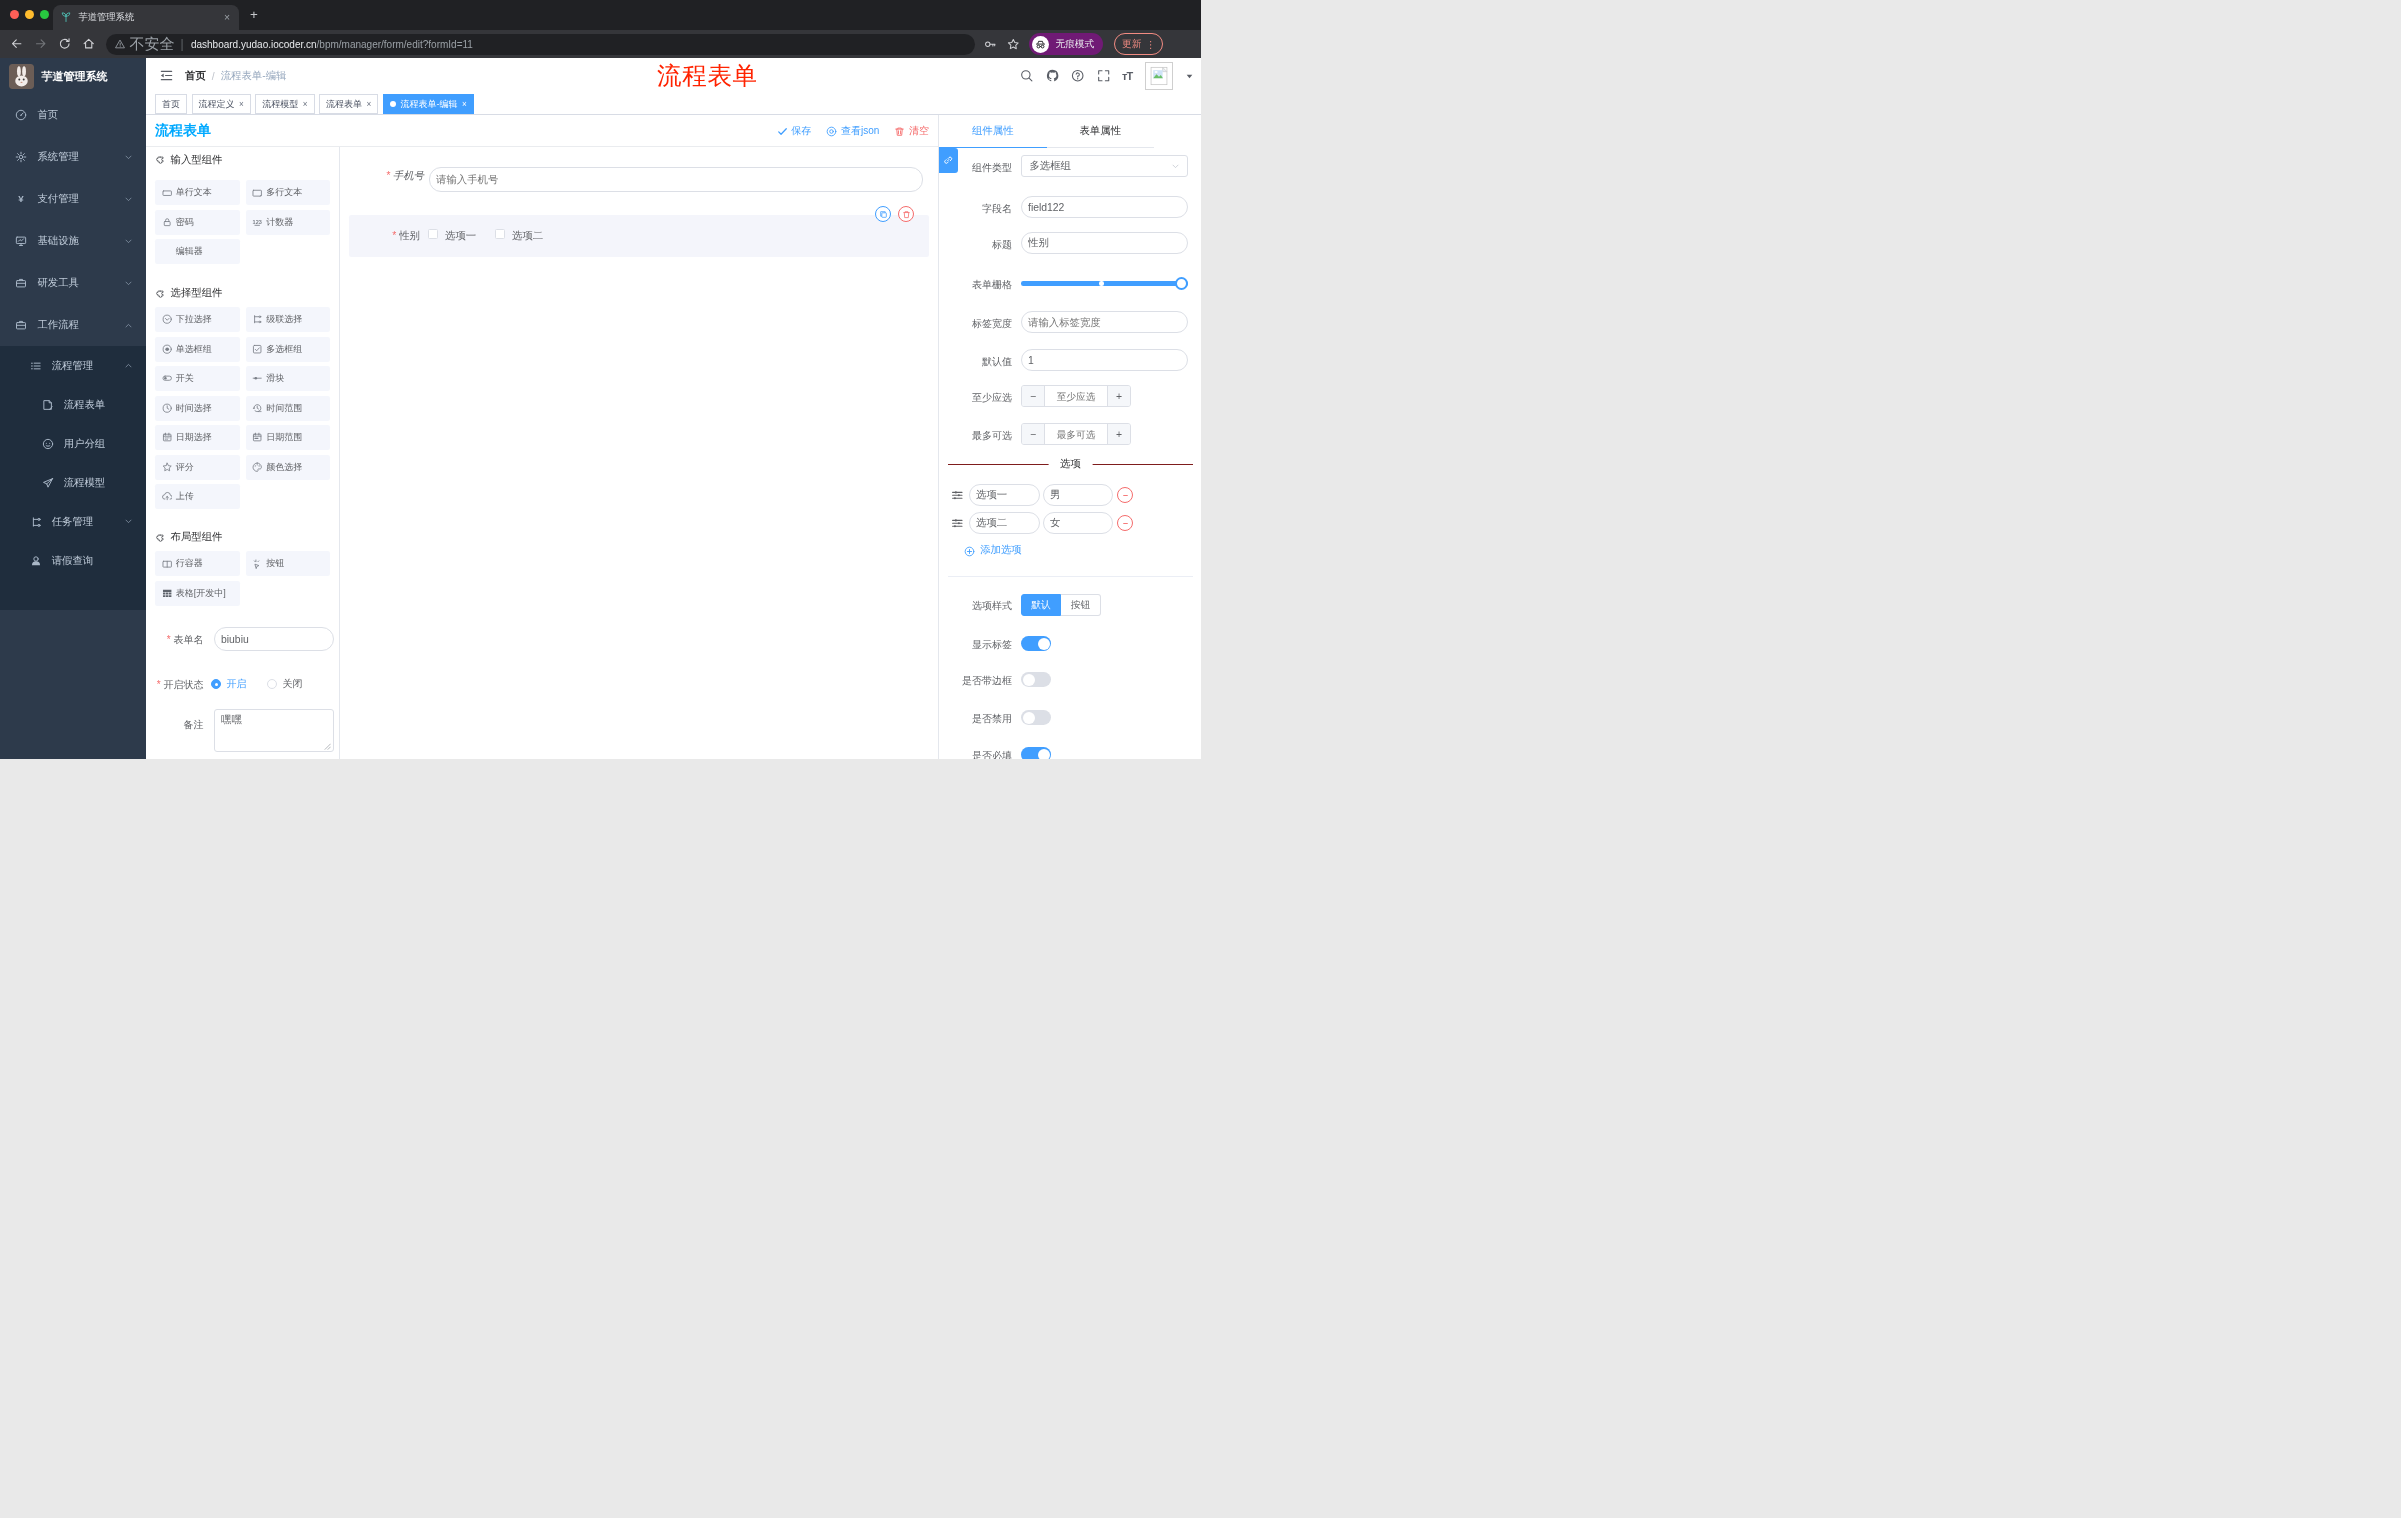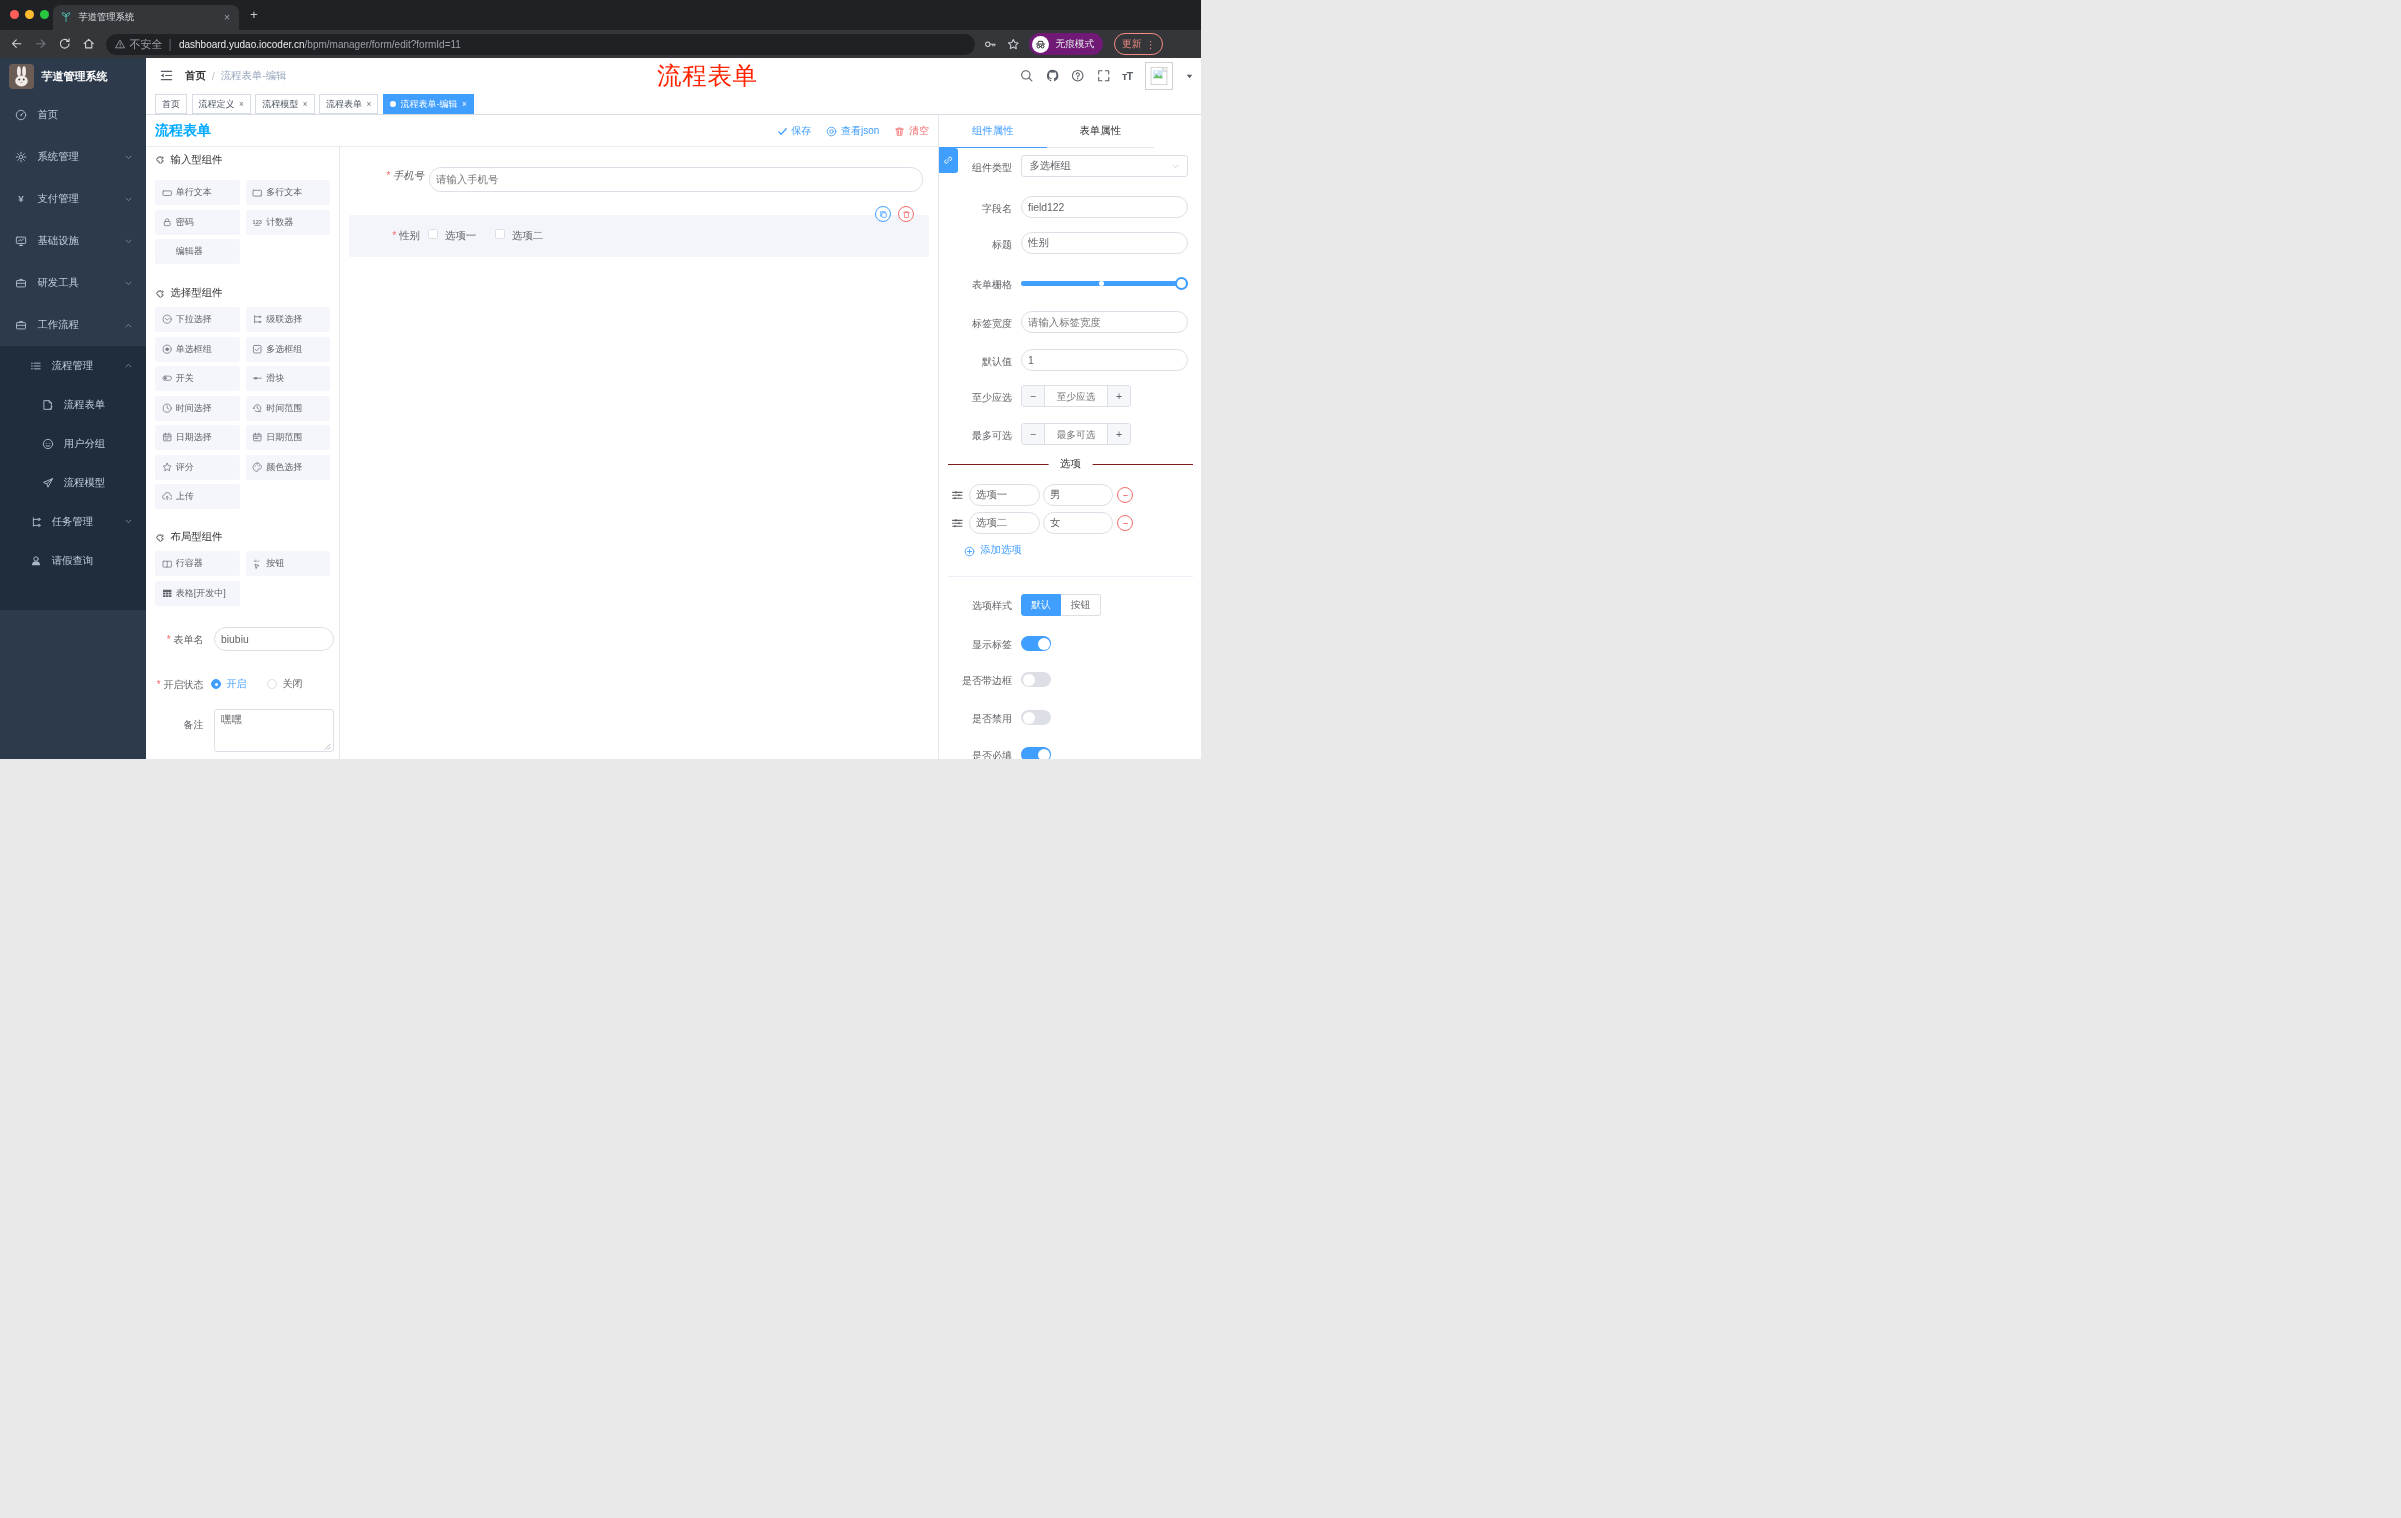--- a/index.html
+++ b/index.html
@@ -18,21 +18,21 @@
   .btab .fav{width:12px;height:12px;color:#4db6ac;flex:0 0 auto;}
   .btab .t{flex:1;margin-left:6px;font-size:9.3px;color:#dfe1e5;white-space:nowrap;overflow:hidden;}
   .btab .x{color:#9aa0a6;font-size:10.4px;padding:0 1.5px;}
   .newtab{position:absolute;left:250px;top:7.4px;color:#c6c8cc;font-size:13.4px;line-height:15px;}
   .btoolbar{position:absolute;left:0;top:30px;width:1201px;height:28px;background:#35363a;display:flex;align-items:center;}
   .nav-ic{width:13.4px;height:13.4px;color:#d0d1d5;margin-left:10.4px;flex:0 0 auto;}
   .nav-ic.dim{color:#73767a;}
   .urlbar{margin-left:10.4px;width:869px;height:21px;border-radius:10.4px;background:#202124;
     display:flex;align-items:center;padding:0 9px;box-sizing:border-box;}
   .urlbar .warn{width:10.4px;height:10.4px;color:#9aa0a6;}
-  .urlbar .sec{color:#9aa0a6;font-size:11px;margin:0 6px 0 4.5px;}
+  .urlbar .sec{color:#9aa0a6;font-size:15px;margin:0 6px 0 4.5px;}
   .urlbar .div{color:#5f6368;margin-right:7.4px;}
   .urlbar .host{color:#e8eaed;font-size:10px;}
   .urlbar .path{color:#9aa0a6;font-size:10px;}
   .tool-right{display:flex;align-items:center;margin-left:9px;gap:10.4px;}
   .tool-right .ic{width:12.6px;height:12.6px;color:#d0d1d5;}
   .incog{display:flex;align-items:center;background:#701a75;border-radius:11px;height:22px;padding:0 9px 0 3px;gap:6px;}
   .incog .cir{width:17px;height:17px;border-radius:50%;background:#fff;color:#202124;display:flex;align-items:center;justify-content:center;}
   .incog .cir svg{width:11px;height:11px;}
   .incog .lbl{color:#e8eaed;font-size:9.7px;white-space:nowrap;}
   .update{display:flex;align-items:center;border:1.1px solid #f28b82;color:#f28b82;border-radius:11px;

